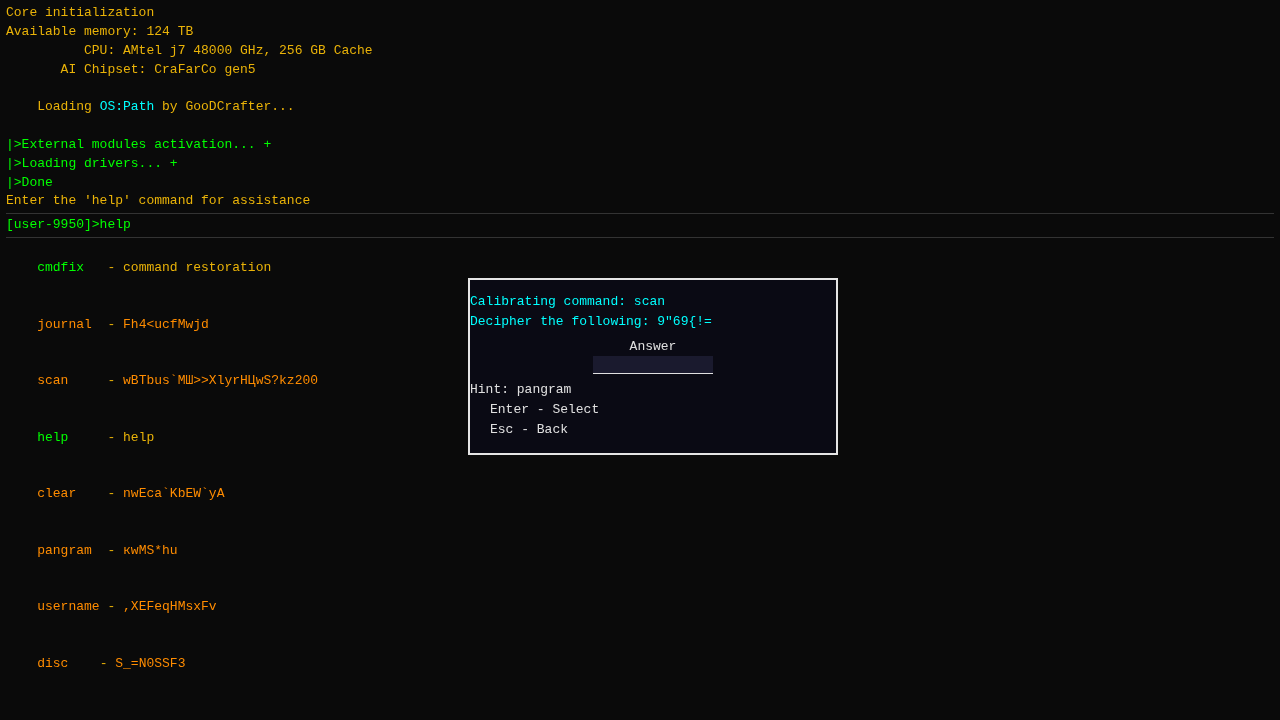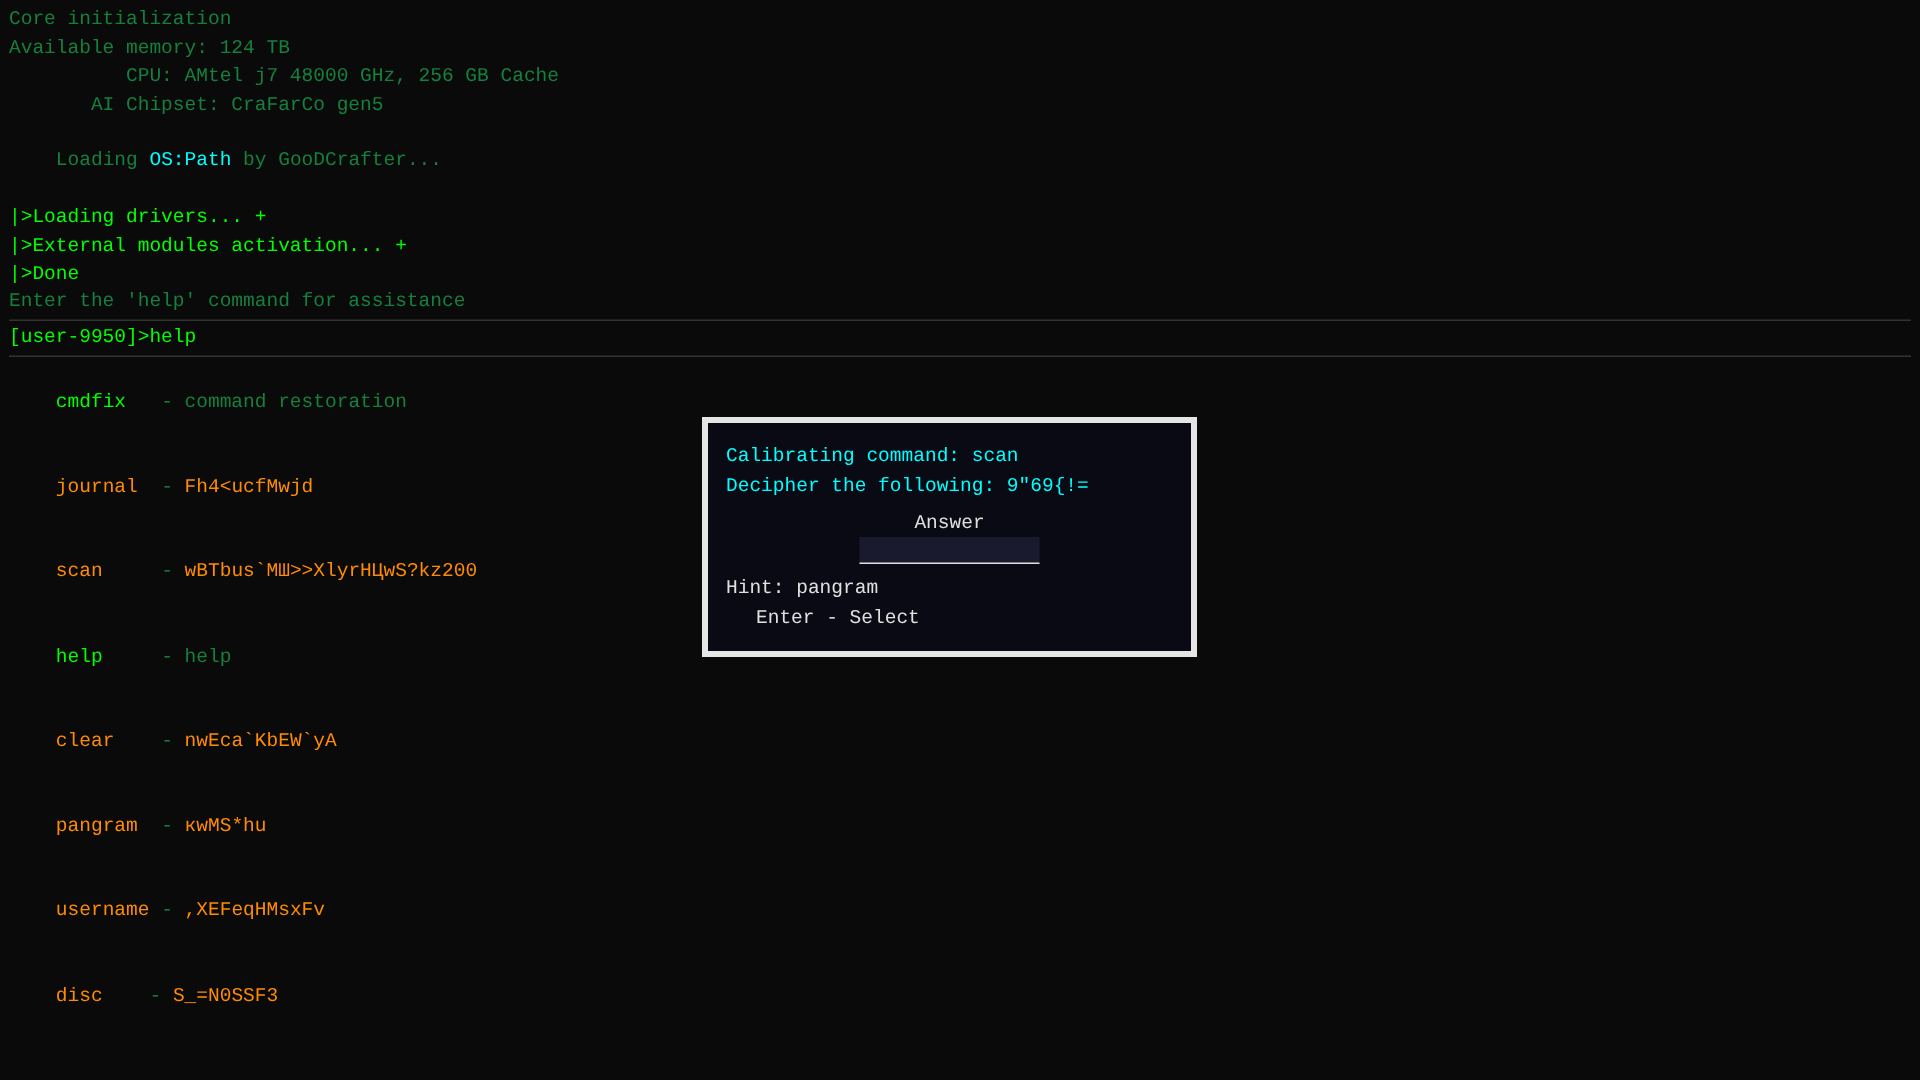--- a/index.html
+++ b/index.html
@@ -25,40 +25,40 @@
       background-color: #0a0a0a;
       padding: 4px 6px;
       position: relative;
     }
 
     .line {
       line-height: 1.45;
       white-space: pre;
     }
 
-    .white { color: #15803d; }
+    .white { color: #eab308; }
     .green { color: #00ff00; }
     .cyan { color: #00ffff; }
     .orange { color: #ff8c00; }
     .prompt-line { color: #00ff00; }
 
     .divider {
       border-top: 1px solid #333;
       margin: 2px 0;
     }
 
     
     .dialog-overlay {
       position: absolute;
       top: 278px;
       left: 468px;
-      width: 330px;
+      width: 370px;
       background-color: #0a0a14;
-      border: 4px solid #e5e5e5;
-      padding: 12px 12px;
+      border: 2px solid #e5e5e5;
+      padding: 12px 0;
       z-index: 10;
     }
 
     .dialog-title {
       color: #00ffff;
       font-size: 13px;
       line-height: 1.5;
     }
 
     .dialog-decipher {
@@ -110,22 +110,22 @@
 
 <div class="terminal">
 
   <div class="line white">Core initialization</div>
   <div class="line white">Available memory: 124 TB</div>
   <div class="line white">          CPU: AMtel j7 48000 GHz, 256 GB Cache</div>
   <div class="line white">       AI Chipset: CraFarCo gen5</div>
   <div class="line">
     <span class="white">Loading </span><span class="cyan">OS:Path</span><span class="white"> by GooDCrafter...</span>
   </div>
+  <div class="line green">|&gt;External modules activation... + </div>
   <div class="line green">|&gt;Loading drivers... +</div>
-  <div class="line green">|&gt;External modules activation... + </div>
   <div class="line green">|&gt;Done</div>
   <div class="line white">Enter the 'help' command for assistance</div>
 
   <div class="divider"></div>
 
   <div class="line prompt-line">[user-9950]&gt;help</div>
 
   <div class="divider"></div>
 
   <div class="line">
@@ -160,15 +160,16 @@
     <div class="dialog-title">Calibrating command: scan</div>
     <div class="dialog-decipher">Decipher the following: 9"69{!=</div>
 
     <div class="dialog-answer-container">
       <span class="dialog-answer-label">Answer</span>
       <input class="dialog-answer-input" type="text" value="" style="">
     </div>
 
     <div class="dialog-hint">Hint: pangram</div>
     <div class="dialog-controls">Enter - Select</div>
+    <div class="dialog-controls">Esc - Back</div>
   </div>
 
 </div>
 
 </body></html>

